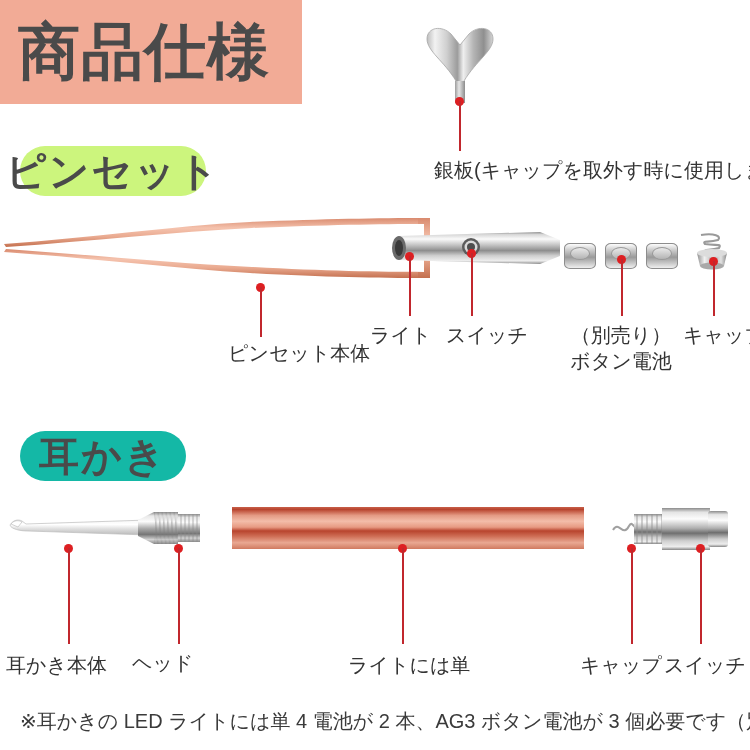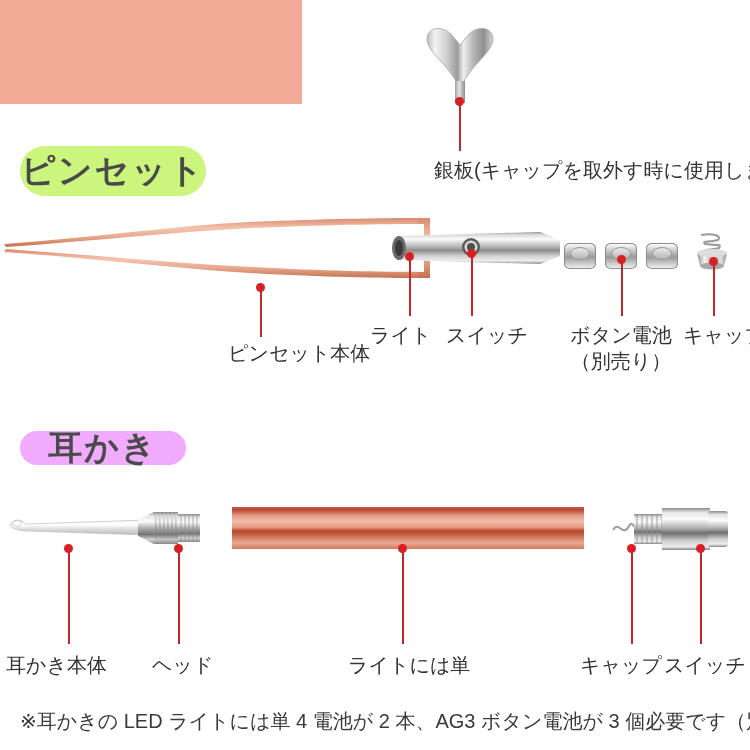--- a/index.html
+++ b/index.html
@@ -37,39 +37,39 @@
     white-space: nowrap;
   }
 
   
   .section-pill {
     position: absolute;
     border-radius: 26px;
     display: flex;
     align-items: center;
     justify-content: center;
-    font-size: 34px;
+    font-size: 40px;
     font-weight: bold;
     color: #4a4a4a;
     letter-spacing: 2px;
     white-space: nowrap;
   }
   #pill-tweezers {
     left: 20px;
     top: 146px;
     width: 186px;
     height: 50px;
     background: #ccf57d;
   }
   #pill-earpick {
     left: 20px;
     top: 431px;
     width: 166px;
-    height: 34px;
-    background: #f0abfc;
+    height: 50px;
+    background: #14b8a6;
   }
 
   
   .callout-line {
     position: absolute;
     background: #c1272d;
     width: 2px;
   }
   .callout-dot {
     position: absolute;
@@ -186,20 +186,21 @@
     white-space: nowrap;
     font-weight: normal;
   }
 </style>
 </head>
 <body>
 
 <div id="page">
 
   <div id="title-banner"></div>
+  <div id="title-text">商品仕様</div>
 
   <div class="section-pill" id="pill-tweezers">
     <span>ピンセット</span>
   </div>
 
   <div class="section-pill" id="pill-earpick">
     <span>耳かき</span>
   </div>
 
   <div id="silver-plate">
@@ -303,22 +304,22 @@
   <div class="callout-line" style="left:409px; top:256px; height:60px;"></div>
   <div class="callout-label" style="left:370px; top:322px;">ライト</div>
 
   <div class="callout-dot" style="left:467px; top:249px;"></div>
   <div class="callout-line" style="left:471px; top:253px; height:63px;"></div>
   <div class="callout-label" style="left:446px; top:322px;">スイッチ</div>
 
   <div class="callout-dot" style="left:617px; top:255px;"></div>
   <div class="callout-line" style="left:621px; top:259px; height:57px;"></div>
   <div class="callout-label centered" style="left:558px; top:322px; width:126px;">
+    <div>（別売り）</div>
     <div>ボタン電池</div>
-    <div>（別売り）</div>
   </div>
 
   <div class="callout-dot" style="left:709px; top:257px;"></div>
   <div class="callout-line" style="left:713px; top:261px; height:55px;"></div>
   <div class="callout-label" style="left:683px; top:322px;">キャップ</div>
 
   <div id="earpick-group">
 
     <div id="earpick-tip">
       <svg width="140" height="22" viewBox="0 0 140 22">
@@ -400,21 +401,21 @@
       </svg>
     </div>
   </div>
 
   <div class="callout-dot" style="left:64px; top:544px;"></div>
   <div class="callout-line" style="left:68px; top:548px; height:96px;"></div>
   <div class="callout-label" style="left:6px; top:652px;">耳かき本体</div>
 
   <div class="callout-dot" style="left:174px; top:544px;"></div>
   <div class="callout-line" style="left:178px; top:548px; height:96px;"></div>
-  <div class="callout-label" style="left:152px; top:652px;">ヘッド</div>
+  <div class="callout-label" style="left:132px; top:652px;font-family:Liberation Mono, monospace;">ヘッド</div>
 
   <div class="callout-dot" style="left:398px; top:544px;"></div>
   <div class="callout-line" style="left:402px; top:548px; height:96px;"></div>
   <div class="callout-label" style="left:348px; top:652px;">ライトには単</div>
 
   <div class="callout-dot" style="left:627px; top:544px;"></div>
   <div class="callout-line" style="left:631px; top:548px; height:96px;"></div>
   <div class="callout-label" style="left:580px; top:652px;">キャップ</div>
 
   <div class="callout-dot" style="left:696px; top:544px;"></div>

